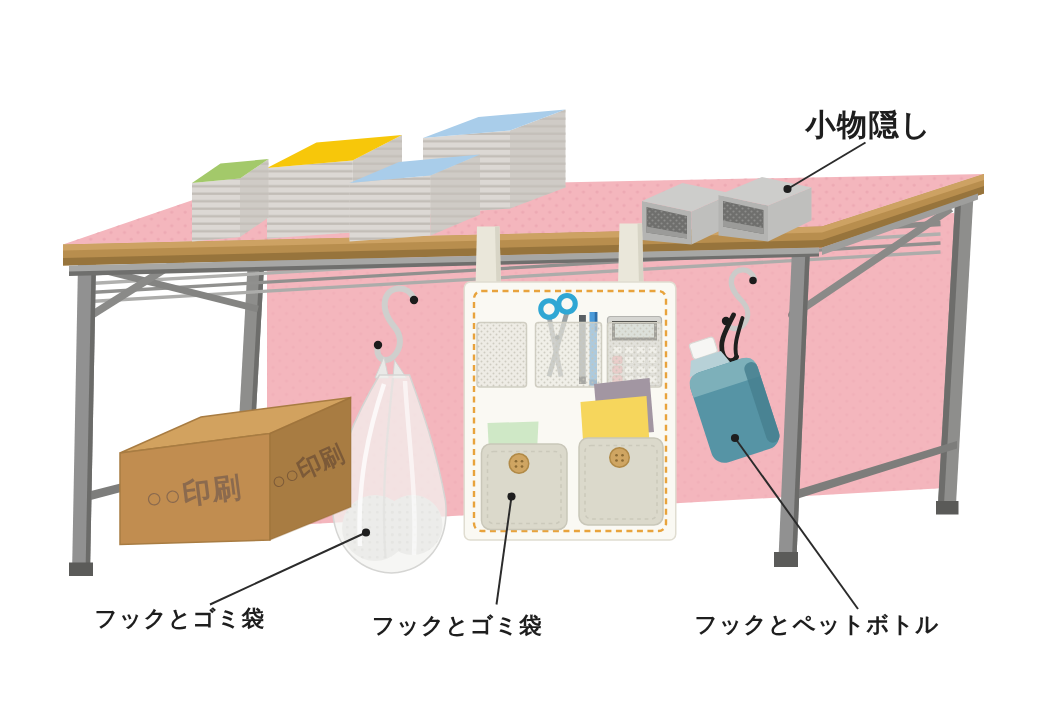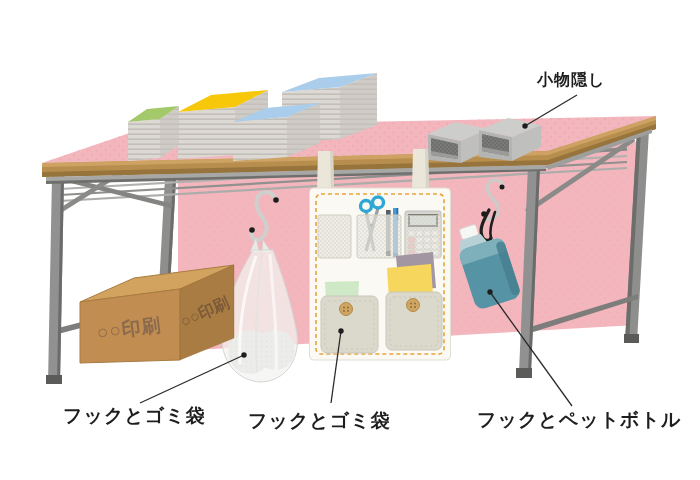--- a/index.html
+++ b/index.html
@@ -1,21 +1,21 @@
 <!DOCTYPE html>
 <html><head>
 <meta charset="utf-8">
 <style>
   html,body{margin:0;padding:0;background:#ffffff;}
   .stage{position:relative;width:700px;height:480px;background:#ffffff;overflow:hidden;
          font-family:"Liberation Sans","DejaVu Sans",sans-serif;}
   .stage svg{position:absolute;left:0;top:0;}
-  .label{position:absolute;font-weight:700;color:#1e1e1e;font-size:19px;letter-spacing:1px;
+  .label{position:absolute;font-weight:700;color:#1e1e1e;font-size:15px;letter-spacing:1px;
          white-space:nowrap;}
-  .label.big{font-size:16px;}
+  .label.big{font-size:20px;}
   svg text{font-family:"Liberation Sans","DejaVu Sans",sans-serif;font-weight:700;}
 </style>
 </head>
 <body>
 
 <div class="stage">
 <svg width="700" height="480" viewBox="0 0 700 480">
   <defs>
     <pattern id="pd" width="9" height="9" patternUnits="userSpaceOnUse">
       <circle cx="2" cy="2" r="1.1" fill="#eba6b1"></circle>
@@ -280,14 +280,14 @@
     <circle cx="525" cy="126" r="2.7"></circle>
     <circle cx="244" cy="355" r="2.7"></circle>
     <circle cx="341" cy="331" r="2.7"></circle>
     <circle cx="490" cy="292" r="2.7"></circle>
   </g>
 </svg>
 
 <div class="label big" style="left:537px;top:70px;">小物隠し</div>
 <div class="label" style="left:63px;top:403px;">フックとゴミ袋</div>
 <div class="label" style="left:248px;top:408px;">フックとゴミ袋</div>
-<div class="label" style="left:477px;top:407px;">フックとペットボトル</div>
+<div class="label" style="left:463px;top:407px;">フックとペットボトル</div>
 </div>
 
 </body></html>

